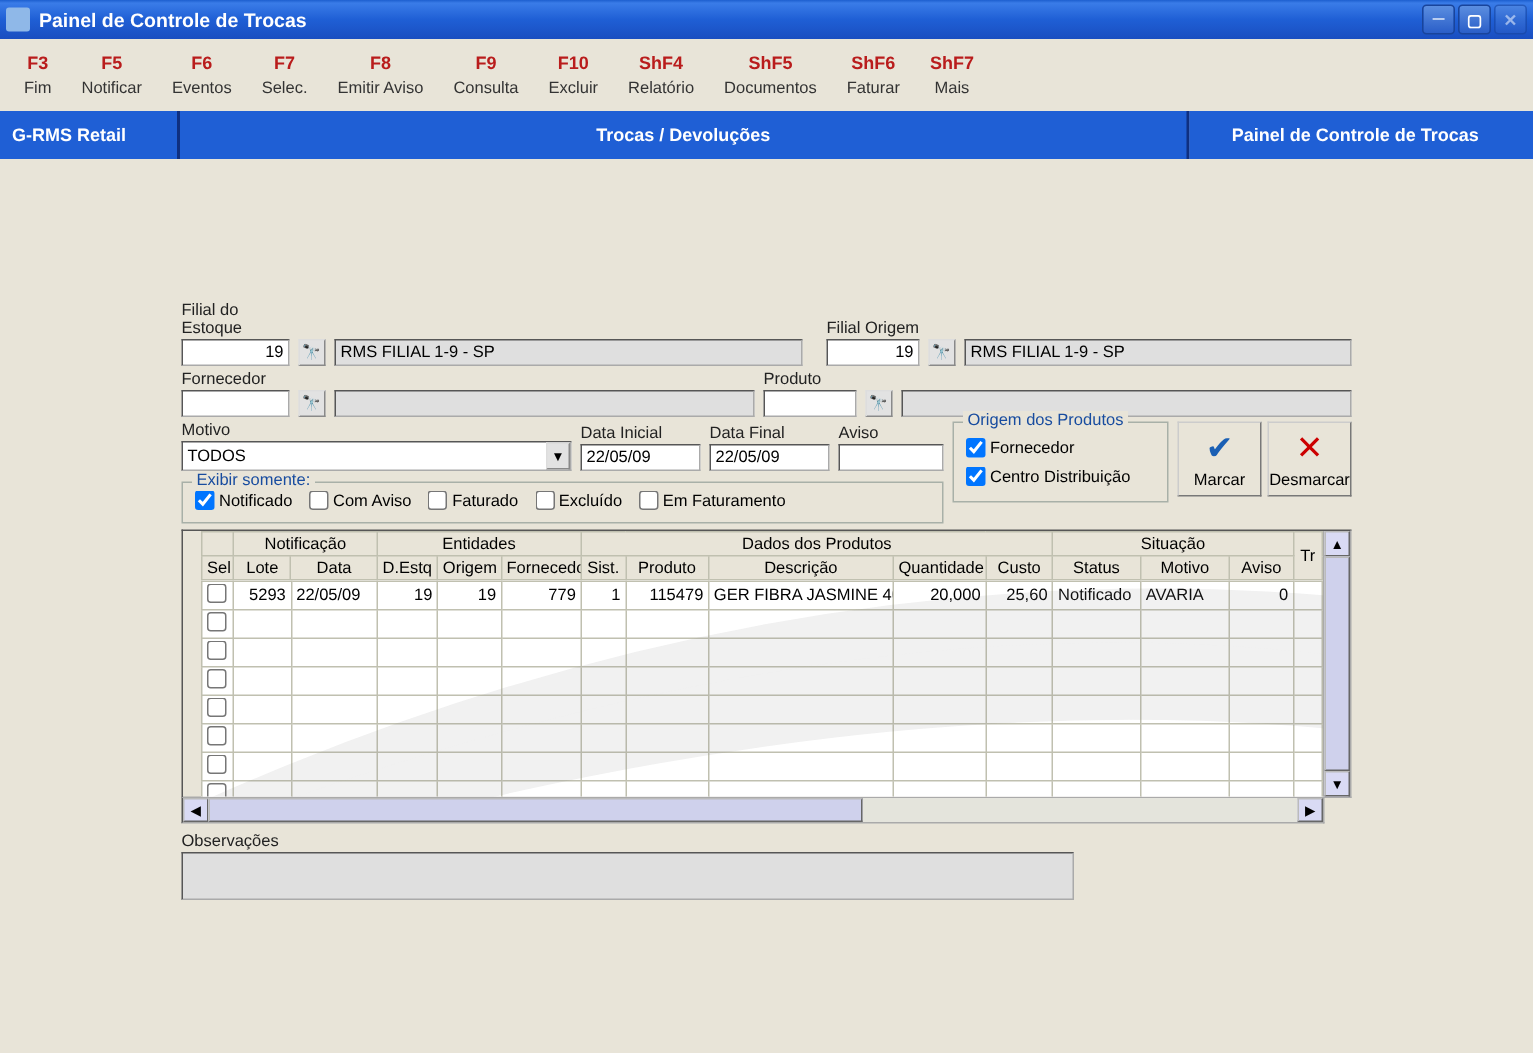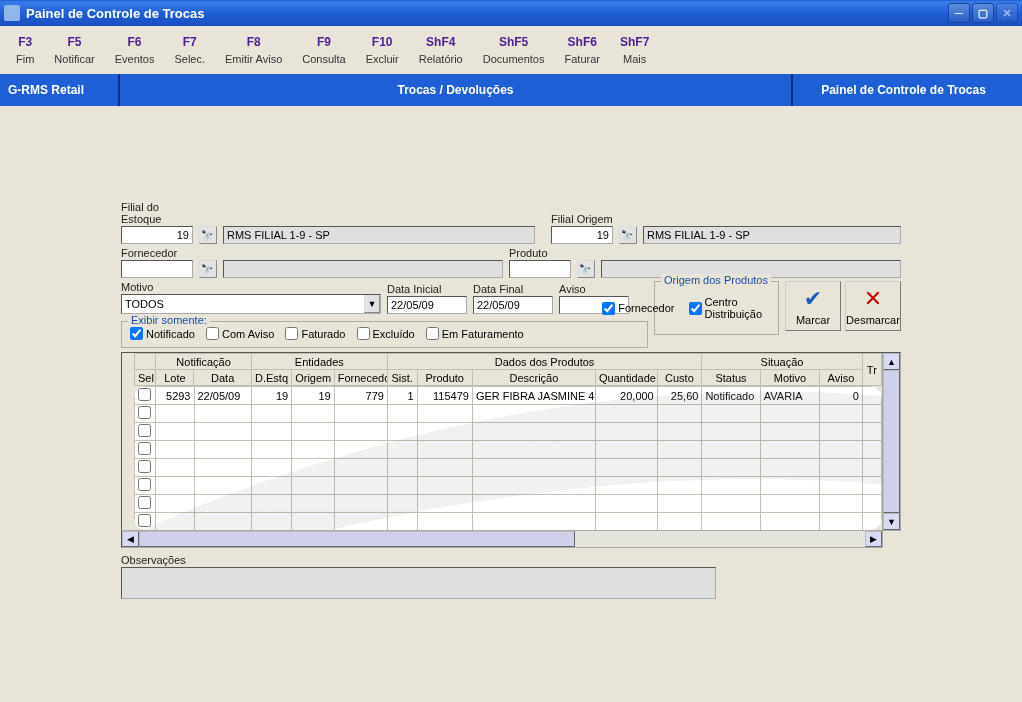--- a/index.html
+++ b/index.html
@@ -6,21 +6,21 @@
   body { background: #e8e4d8; width: 1022px; height: 702px; overflow: hidden; }
   
   .titlebar { background: linear-gradient(to bottom, #1d5fcf, #3a7ce8 8%, #1f5fd5 50%, #1a4ec0); height: 26px; display: flex; align-items: center; padding: 0 4px; color: #fff; font-size: 13px; font-weight: bold; }
   .titlebar-icon { width: 16px; height: 16px; margin-right: 6px; background: #8fb8e8; border-radius: 2px; display: inline-block; }
   .titlebar-spacer { flex: 1; }
   .titlebar-btn { width: 22px; height: 20px; margin-left: 2px; background: linear-gradient(#5b8ee0, #2a5ec8); border: 1px solid #19449b; border-radius: 3px; display: flex; align-items: center; justify-content: center; color: #fff; font-size: 11px; cursor: pointer; }
   .titlebar-btn.disabled { opacity: .55; }
   
   .toolbar { background: #e8e4d8; height: 48px; display: flex; align-items: center; padding: 0 6px; gap: 0; }
   .tool-item { text-align: center; padding: 2px 10px; cursor: pointer; }
-  .tool-key { color: #4c1d95; font-weight: bold; font-size: 12px; }
+  .tool-key { color: #b91c1c; font-weight: bold; font-size: 12px; }
   .tool-label { color: #333; font-size: 11px; margin-top: 4px; }
   
   .subheader { height: 32px; display: flex; font-size: 12px; font-weight: bold; color: #fff; }
   .sub-left { width: 120px; background: #1f5fd5; display: flex; align-items: center; padding-left: 8px; border-right: 2px solid #0f2f80; }
   .sub-mid { flex: 1; background: #1f5fd5; display: flex; align-items: center; justify-content: center; border-right: 2px solid #0f2f80; }
   .sub-right { width: 229px; background: #1f5fd5; display: flex; align-items: center; justify-content: center; padding-right: 8px; }
   
   .content { padding: 95px 10px 0 10px; }
   .panel { margin: 0 auto; width: 780px; }
   
@@ -45,21 +45,21 @@
   .unmark-ico { color: #c00; }
   
   .grid-wrap { margin-top: 4px; display: flex; border: 1px inset #aaa; }
   .grid { flex: 1; font-size: 11px; margin-left: 12px; }
   .grid table { border-collapse: collapse; width: 100%; table-layout: fixed; }
   .grid th, .grid td { border: 1px solid #c0c0b0; padding: 1px 3px; white-space: nowrap; overflow: hidden; text-align: left; background: #fff; }
   .grid th { background: #e8e4d8; font-weight: normal; text-align: center; }
   .grid .ghead th { height: 16px; }
   .grid .num { text-align: right; }
   .grid-empty td { height: 16px; }
-  .grid-body-area { height: 144px; overflow: hidden; background: #fff; position: relative; border-radius: 13px; }
+  .grid-body-area { height: 144px; overflow: hidden; background: #fff; position: relative; }
   .swoosh { position: absolute; inset: 0; pointer-events: none; opacity: .12; }
   
   .vscroll { width: 18px; background: #e4e4dc; border-left: 1px solid #aaa; display: flex; flex-direction: column; }
   .vscroll .vbtn { height: 17px; background: #d9daf4; border: 1px outset #bbb; display: flex; align-items: center; justify-content: center; font-size: 9px; cursor: pointer; }
   .vscroll .vthumb { flex: 1; background: #cfd1ec; border: 1px outset #bbb; margin: 0; }
   
   .hscroll { height: 17px; display: flex; margin-right: 18px; background: #e4e4dc; border: 1px inset #aaa; border-top: none; }
   .hscroll .hbtn { width: 17px; background: #d9daf4; border: 1px outset #bbb; display: flex; align-items: center; justify-content: center; font-size: 9px; cursor: pointer; }
   .hscroll .htrack { flex: 1; background: #e4e4dc; display: flex; }
   .hscroll .hthumb { width: 60%; background: #cfd1ec; border: 1px outset #bbb; }
@@ -224,21 +224,21 @@
               <input type="checkbox" style="">
               <span>Excluído</span>
             </label>
         <label class="cb">
               <input type="checkbox" style="">
               <span>Em Faturamento</span>
             </label>
       </div>
     </div>
 
-    <div class="groupbox" style="width:125px; height:54px; display:flex; flex-direction:row; gap:6px; justify-content:flex-end">
+    <div class="groupbox" style="width:148px; height:54px; display:flex; flex-direction:column; gap:6px; justify-content:center">
       <span class="groupbox-title">Origem dos  Produtos</span>
       <label class="cb">
             <input type="checkbox" checked="" style="">
             <span>Fornecedor</span>
           </label>
       <label class="cb">
             <input type="checkbox" checked="" style="">
             <span>Centro Distribuição</span>
           </label>
     </div>

